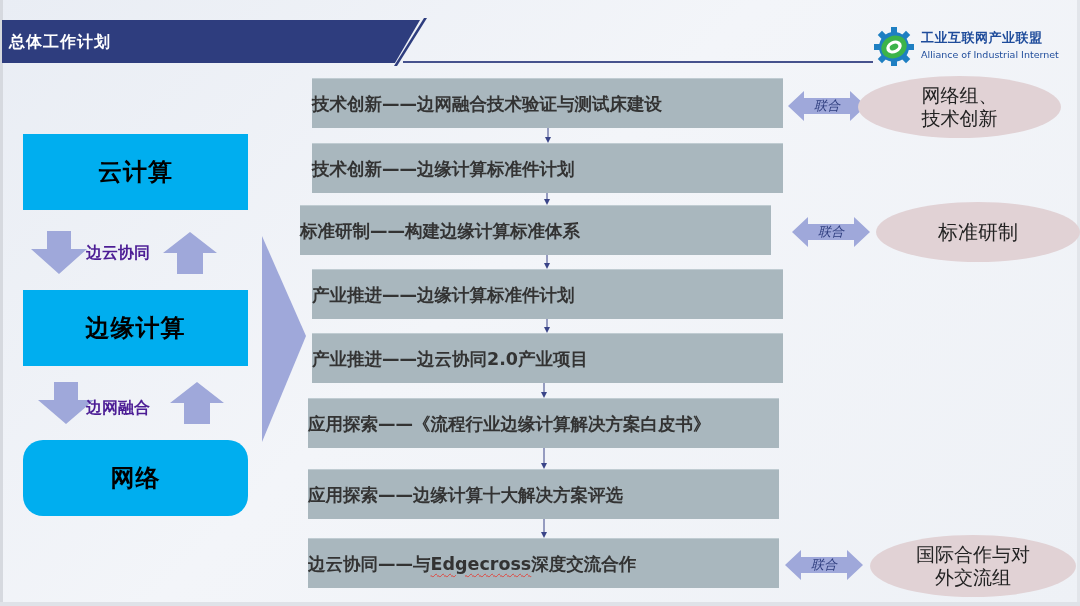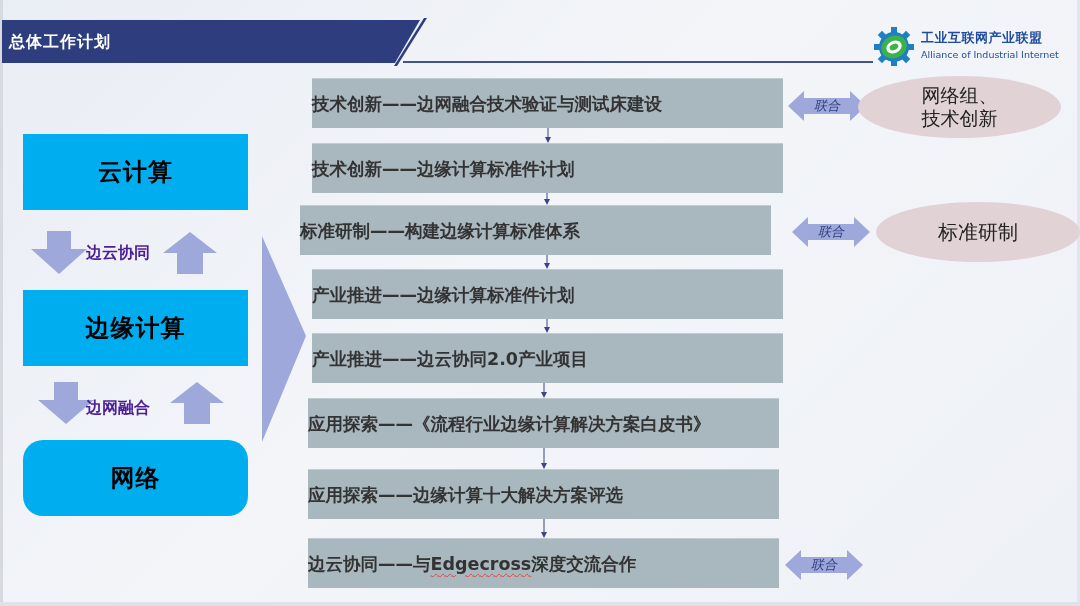--- a/index.html
+++ b/index.html
@@ -245,13 +245,17 @@
   <div class="group-ellipse" style="left:876px;top:202px;width:204px;height:60px;font-size:20px;">
     <span>标准研制</span>
   </div>
 
   <div class="joint" style="left:785px;top:550px;">
     <svg width="78" height="30" viewBox="0 0 78 30">
       <polygon points="0,15 16,0 16,7 62,7 62,0 78,15 62,30 62,23 16,23 16,30" fill="#9fa8da"></polygon>
     </svg>
     <div class="joint-label">联合</div>
   </div>
+  <div class="group-ellipse" style="left:870px;top:535px;width:206px;height:62px;">
+    <span>国际合作与对</span>
+    <span>外交流组</span>
+  </div>
 </div>
 
 </body></html>

